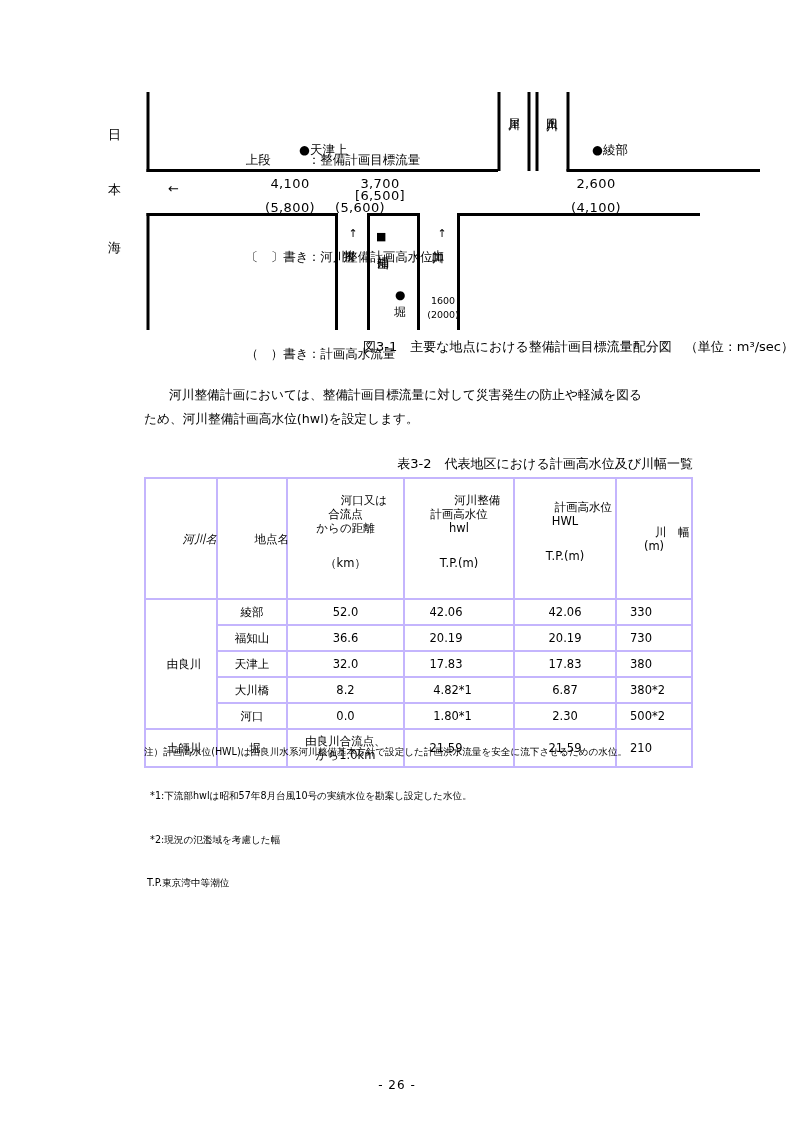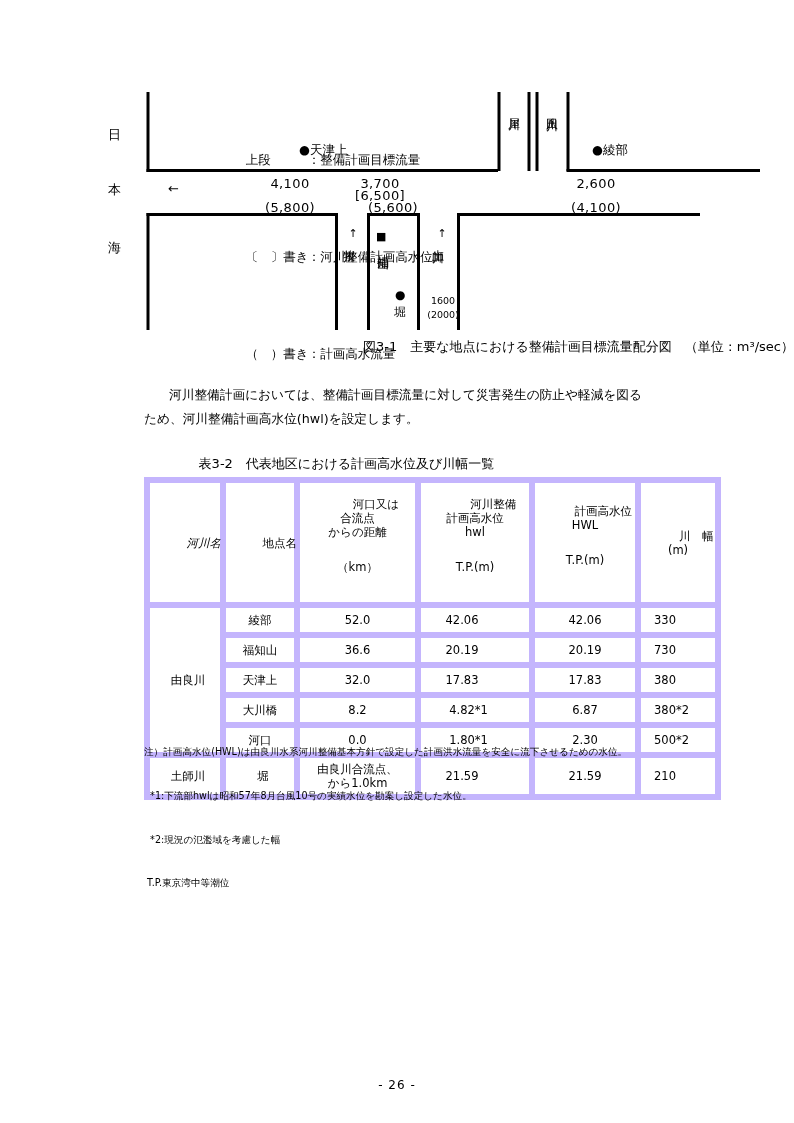--- a/index.html
+++ b/index.html
@@ -105,38 +105,38 @@
     text-align: justify;
   }
   #body-para .ind { display: inline-block; width: 25px; }
 
   
   #table-caption {
     position: absolute;
     left: 0;
     top: 455px;
     width: 693px;
-    text-align: center;
+    text-align: right;
     font-size: 13px;
     white-space: pre;
   }
   #tbl-wrap {
     position: absolute;
     left: 144px;
     top: 477px;
     width: 505px;
   }
   table.t32 {
     border-collapse: collapse;
     width: 505px;
     font-size: 12px;
     table-layout: fixed;
   }
   table.t32 td, table.t32 th {
-    border: 6px solid #c4b5fd;
+    border: 2px solid #c4b5fd;
     padding: 0;
     text-align: center;
     vertical-align: middle;
     font-weight: normal;
     font-size: 11.5px;
     line-height: 1.22;
     white-space: pre;
   }
   table.t32 thead th { height: 72px; }
   table.t32 tbody td { height: 24px; }
@@ -228,21 +228,21 @@
   <div class="diag-label sea-ch" style="left:108px; top:128px;">日</div>
   <div class="diag-label sea-ch" style="left:108px; top:183px;">本</div>
   <div class="diag-label sea-ch" style="left:108px; top:241px;">海</div>
   <div class="diag-label" style="left:168px; top:182px; font-size:13px;">←</div>
 
   <div class="qty" style="left:250px; top:176px; width:80px;">4,100</div>
   <div class="qty" style="left:250px; top:200px; width:80px;">(5,800)</div>
 
   <div class="qty" style="left:340px; top:176px; width:80px;">3,700</div>
   <div class="qty" style="left:340px; top:188px; width:80px;">[6,500]</div>
-  <div class="qty" style="left:353px; top:200px; width:80px;text-align:center;">(5,600)</div>
+  <div class="qty" style="left:320px; top:200px; width:80px;text-align:center;">(5,600)</div>
 
   <div class="qty" style="left:556px; top:176px; width:80px;">2,600</div>
   <div class="qty" style="left:556px; top:200px; width:80px;">(4,100)</div>
 
   <div class="qty-sm" style="left:423px; top:295px; width:40px;">1600</div>
   <div class="qty-sm" style="left:420px; top:309px; width:46px;">(2000)</div>
 
   <div class="riv-v vert" style="left:508px; top:108px;">犀川</div>
   <div class="riv-v vert" style="left:546px; top:108px;">八田川</div>
 

